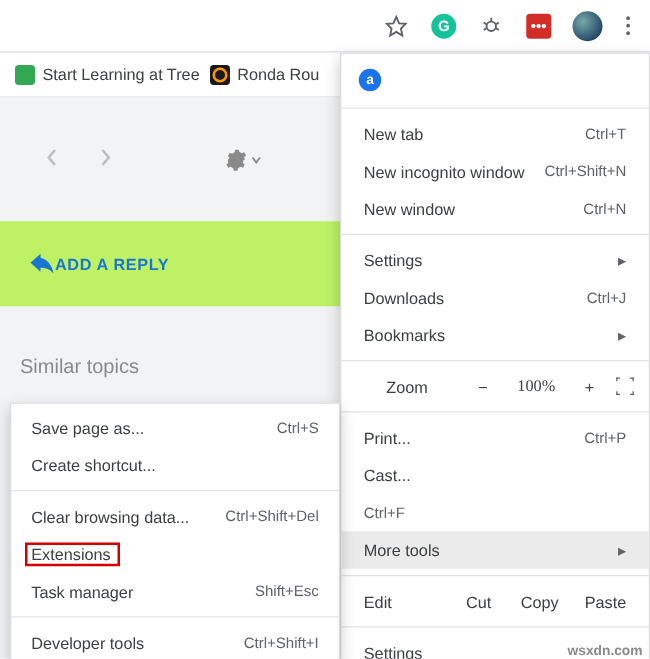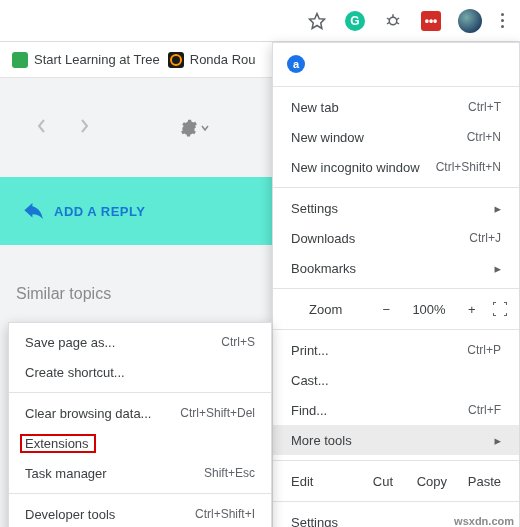--- a/index.html
+++ b/index.html
@@ -60,24 +60,24 @@
   
   .page-bg {
     background:#f1f3f4;
     height: calc(527px - 42px - 36px);
     padding: 40px 0 0 0;
     position: relative;
   }
   .nav-icons { display:flex; gap:30px; color:#bdbdbd; padding-left:36px; align-items:center;}
   .nav-icons .gear { margin-left:60px; display:flex; align-items:center;}
   .add-reply-card {
-    background:#5eead4;
+    background:#bef264;
     margin:40px 0 0 0;
     padding: 26px 24px;
-    display:flex; align-items:center; gap:10px;
+    display:flex; align-items:center; 
     color:#1976d2;
     font-weight:600;
     letter-spacing:0.5px;
     text-align:center;
   }
   .similar { color:#8a8a8a; padding:40px 0 0 16px; font-size:16px;}
   .wm {
     position:absolute; left:50%; bottom:100px; transform:translateX(-50%);
     font-size:28px; font-weight:700; color:#222; letter-spacing:1px;
   }
@@ -103,21 +103,21 @@
   .menu-row .lbl { flex:1; }
   .menu-row .sc { color:#5f6368; font-size:12px;}
   .menu-row .arrow { color:#5f6368; }
   .menu-row.hl { background:#ebebeb; }
   .menu-sep { height:1px; background:#e3e3e3; margin:5px 0;}
   .menu-icon-row { height:34px; padding-left:14px;}
   .blue-a { width:18px;height:18px;border-radius:50%;background:#1a73e8;color:#fff;font-size:11px;font-weight:600;display:flex;align-items:center;justify-content:center;}
   .zoom-row { gap:0; padding-right:10px;padding-left:36px;}
   .zoom-row .lbl{flex:0 0 56px;}
   .zoom-btn { flex:1; text-align:center; color:#444;}
-  .zoom-pct { flex:1; text-align:center;}
+  .zoom-pct { flex:1; text-align:center;font-family:Liberation Serif, serif;}
   .fs-icon { width:16px; display:flex; flex-wrap:wrap; gap:8px;}
   .fs-icon i{width:3px;height:3px;border-top:1.5px solid #5f6368;border-left:1.5px solid #5f6368;}
   .fs-icon i:nth-child(2){transform:rotate(90deg);}
   .fs-icon i:nth-child(3){transform:rotate(-90deg);}
   .fs-icon i:nth-child(4){transform:rotate(180deg);}
   .edit-row .lbl{flex:0 0 48px;}
   .edit-row span.ebtn{flex:1;text-align:right;}
 
   
   .sub-menu {
@@ -227,26 +227,26 @@
   <div class="menu-row menu-icon-row">
     <div class="blue-a">a</div>
   </div>
   <div class="menu-sep"></div>
 
   <div class="menu-row">
     <span class="lbl">New tab</span>
     <span class="sc">Ctrl+T</span>
   </div>
   <div class="menu-row">
+    <span class="lbl">New incognito window</span>
+    <span class="sc">Ctrl+Shift+N</span>
+  </div>
+  <div class="menu-row">
     <span class="lbl">New window</span>
     <span class="sc">Ctrl+N</span>
-  </div>
-  <div class="menu-row">
-    <span class="lbl">New incognito window</span>
-    <span class="sc">Ctrl+Shift+N</span>
   </div>
   <div class="menu-sep"></div>
 
   <div class="menu-row">
     <span class="lbl">Settings</span>
     <span class="arrow">▸</span>
   </div>
   <div class="menu-row">
     <span class="lbl">Downloads</span>
     <span class="sc">Ctrl+J</span>
@@ -272,21 +272,20 @@
   <div class="menu-sep"></div>
 
   <div class="menu-row">
     <span class="lbl">Print...</span>
     <span class="sc">Ctrl+P</span>
   </div>
   <div class="menu-row">
     <span class="lbl">Cast...</span>
   </div>
   <div class="menu-row">
-    <span class="lbl">Find...</span>
     <span class="sc">Ctrl+F</span>
   </div>
   <div class="menu-row hl">
     <span class="lbl">More tools</span>
     <span class="arrow">▸</span>
   </div>
   <div class="menu-sep"></div>
 
   <div class="menu-row edit-row">
     <span class="lbl">Edit</span>

